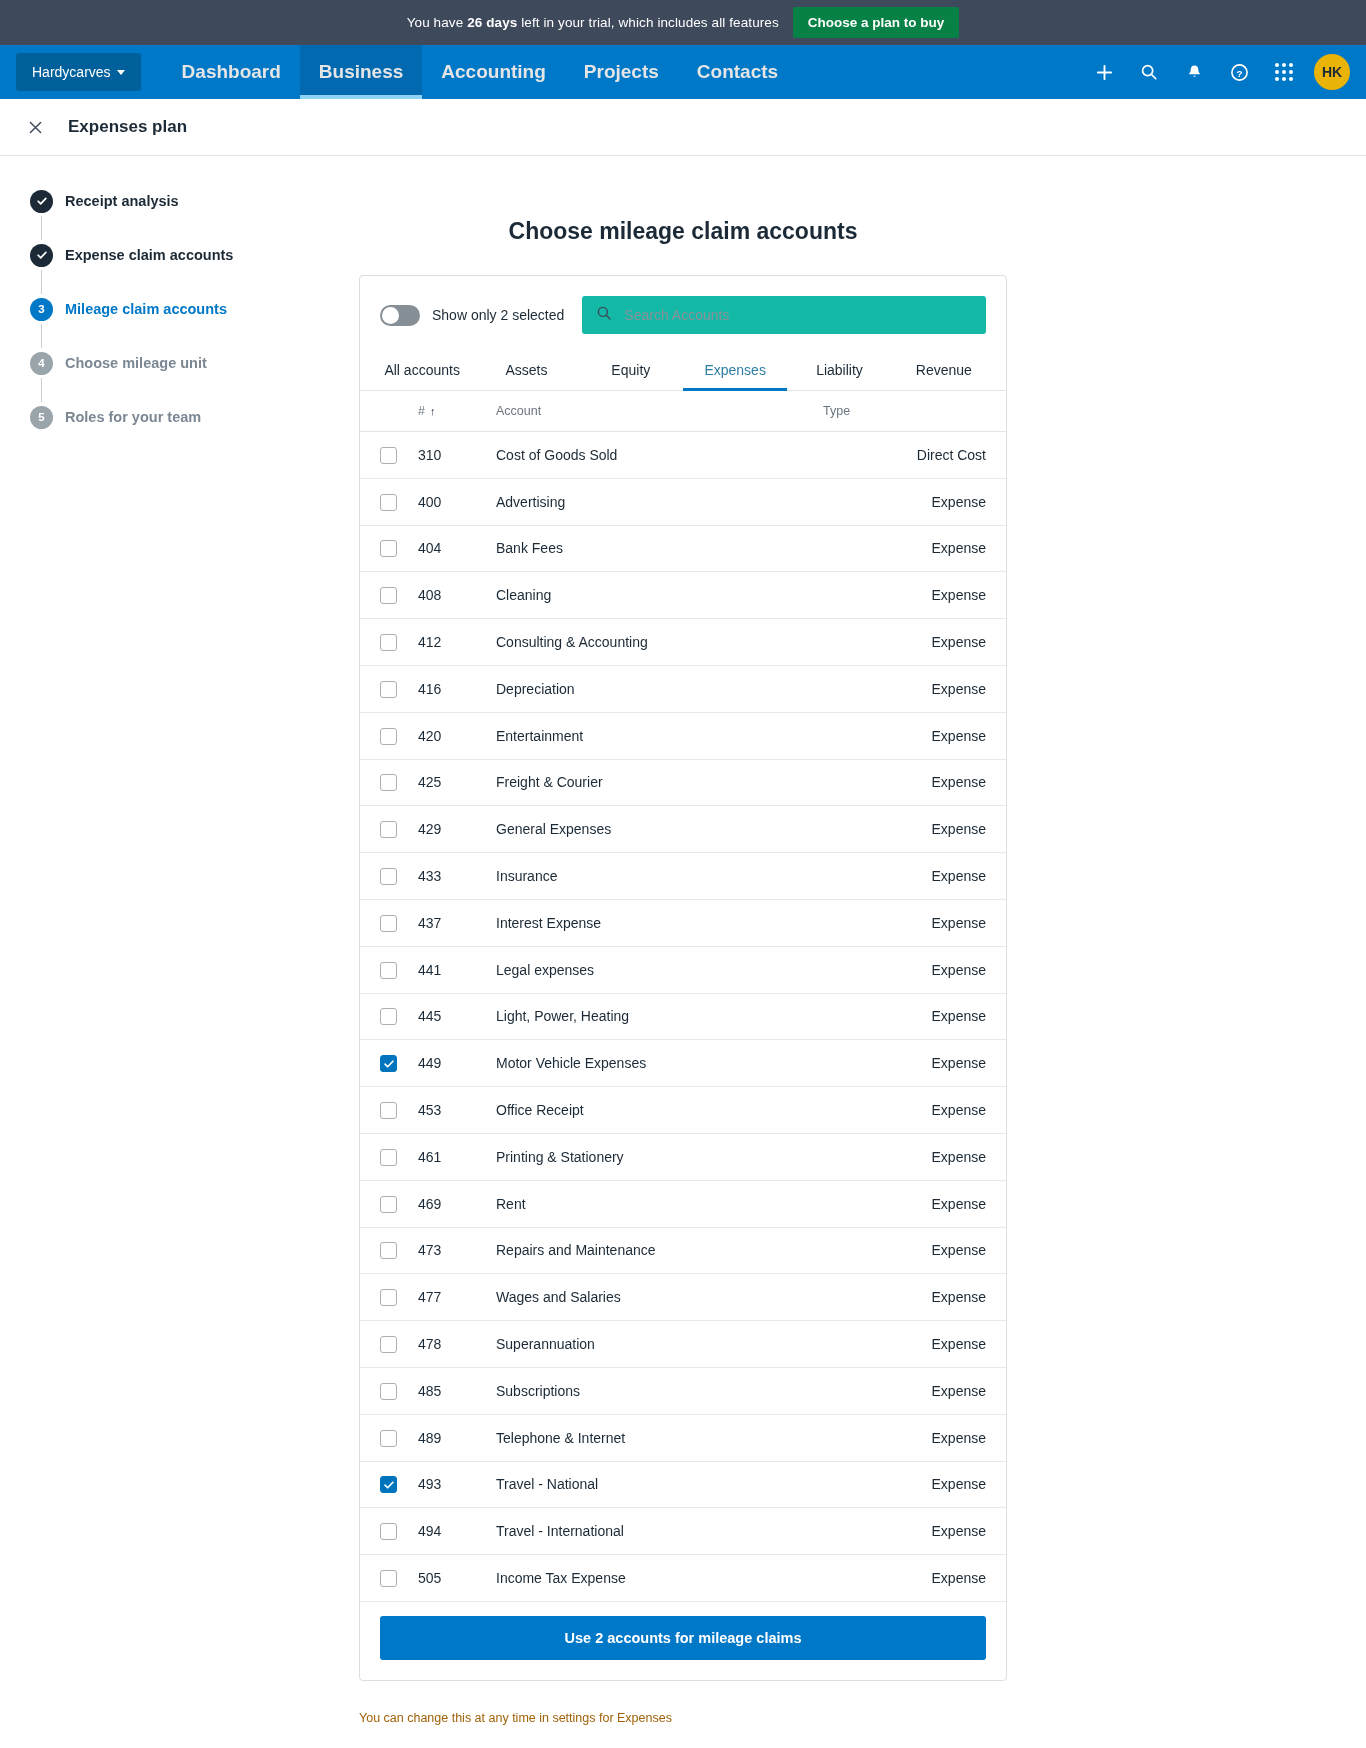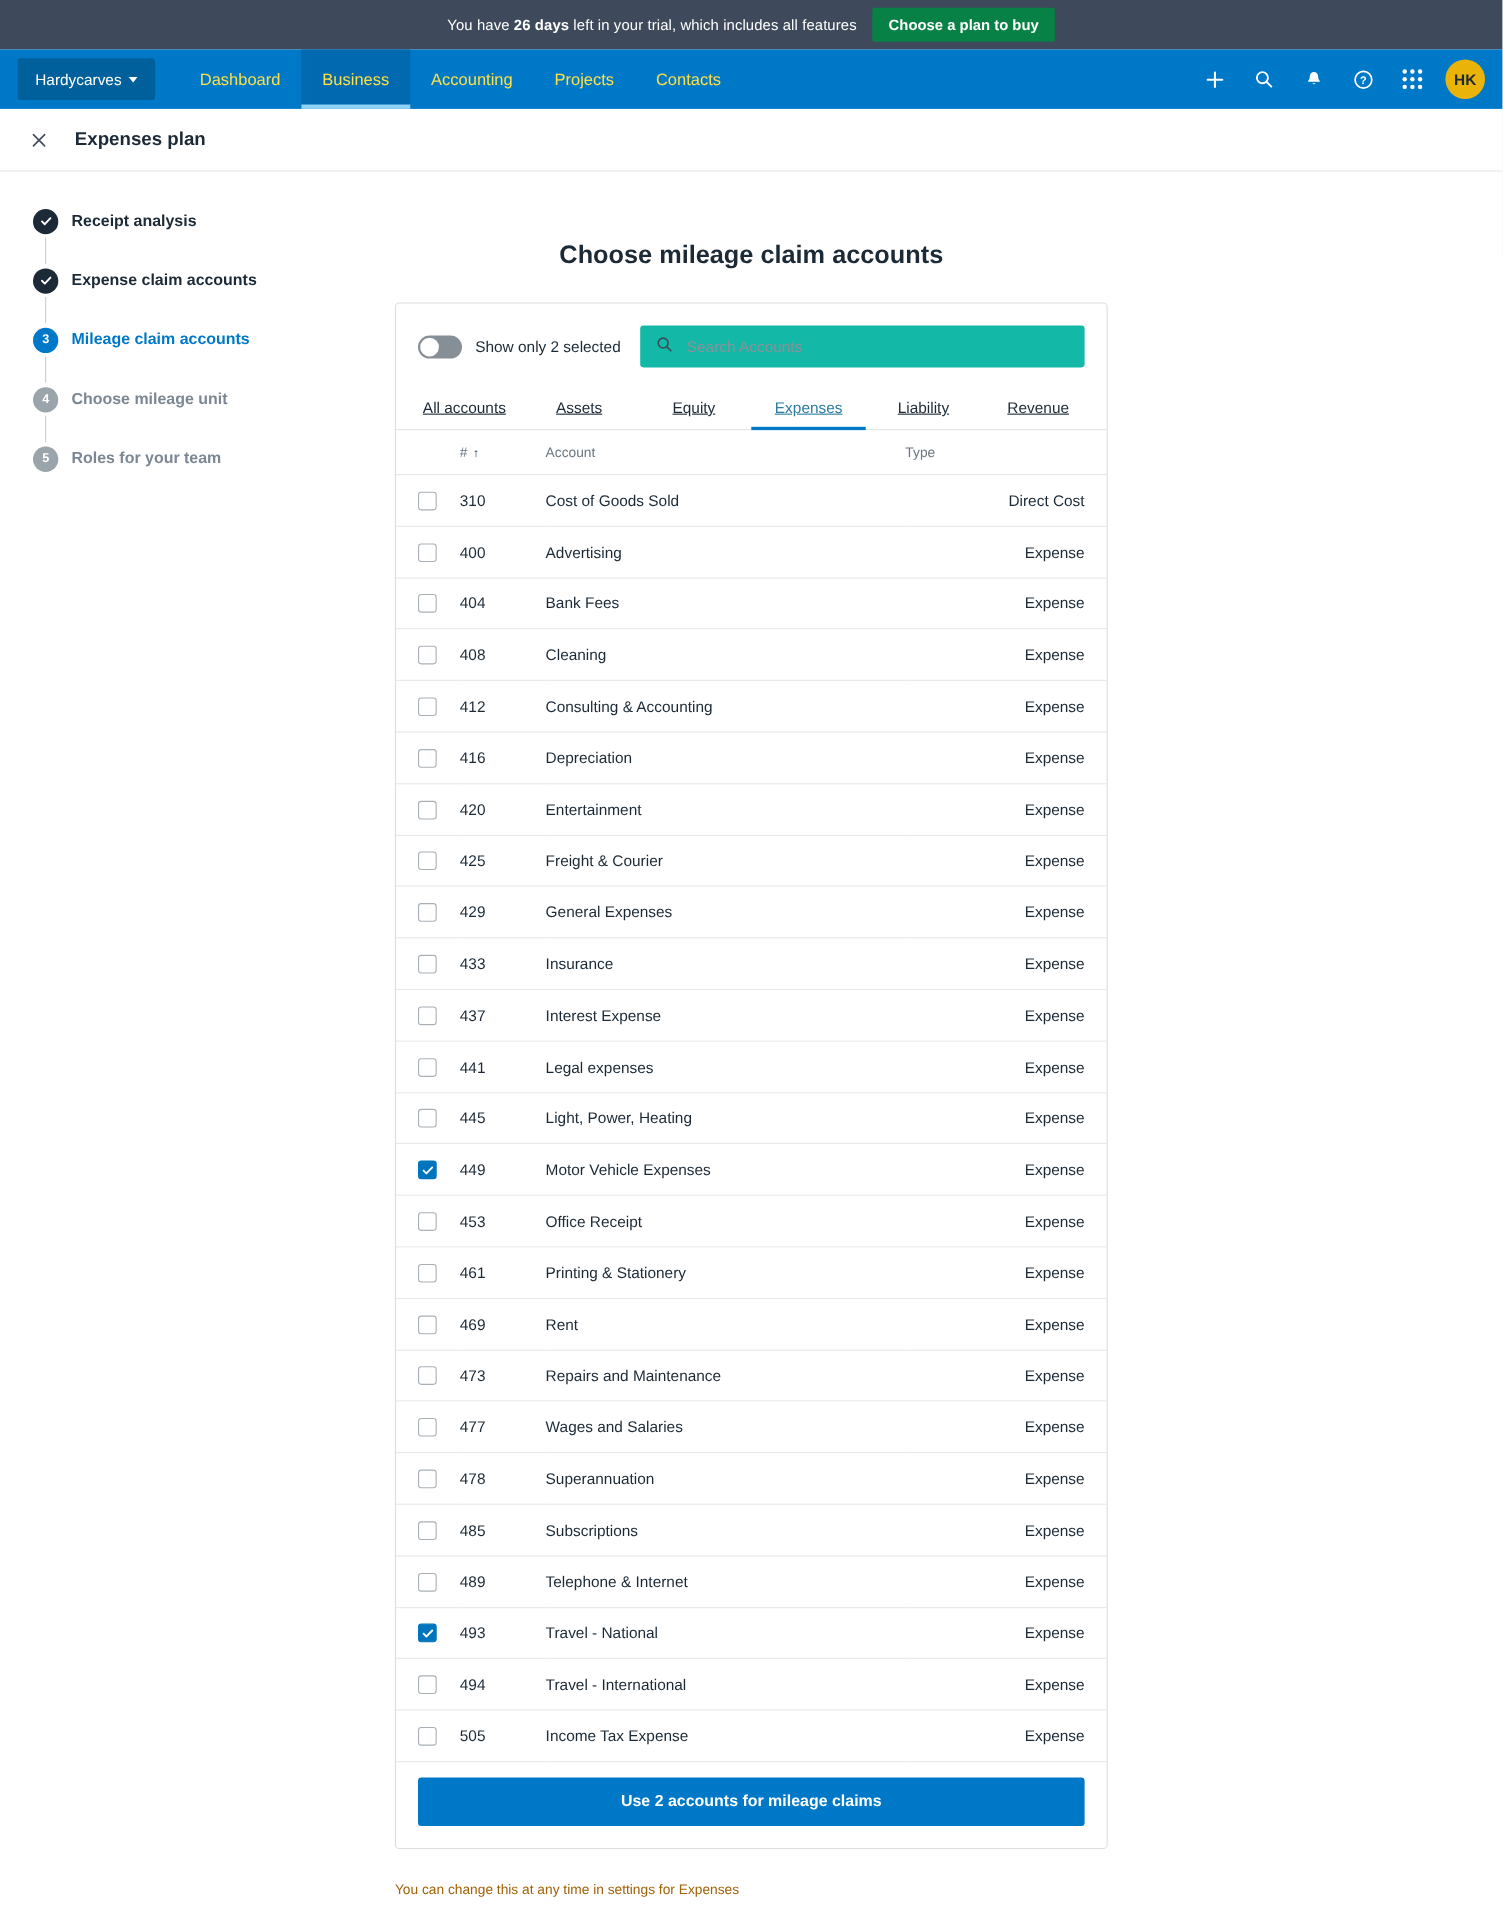--- a/index.html
+++ b/index.html
@@ -60,23 +60,23 @@
   }
   .caret-down {
     width: 0; height: 0;
     border-left: 4px solid transparent;
     border-right: 4px solid transparent;
     border-top: 5px solid #fff;
     display: inline-block;
   }
   .nav-links { display: flex; align-items: stretch; margin-left: 22px; }
   .nav-link {
-    color: #fde047;
-    font-size: 15px;
-    font-weight: 400;
+    color: #e5e5e5;
+    font-size: 19px;
+    font-weight: 700;
     display: flex;
     align-items: center;
     padding: 0 19px;
     cursor: pointer;
     text-decoration: none;
     position: relative;
   }
   .nav-link.active { background: #0069b0; }
   .nav-link.active::after {
     content: "";
@@ -256,21 +256,20 @@
     border-bottom: 1px solid #e3e5e7;
   }
   .tab {
     flex: 1 1 0;
     text-align: center;
     font-size: 14px;
     color: #1b2a36;
     padding: 12px 4px 12px;
     cursor: pointer;
     position: relative;
-    text-decoration: underline;
   }
   .tab.active { color: #2c7da0; }
   .tab.active::after {
     content: "";
     position: absolute;
     left: 0; right: 0; bottom: -1px;
     height: 3px;
     background: #0078c8;
   }
 

